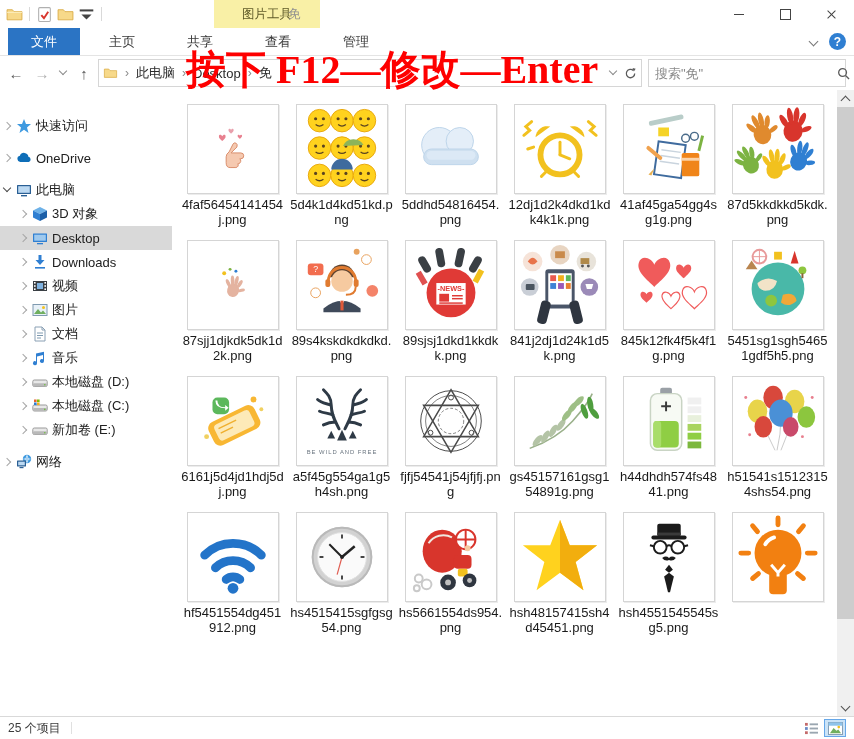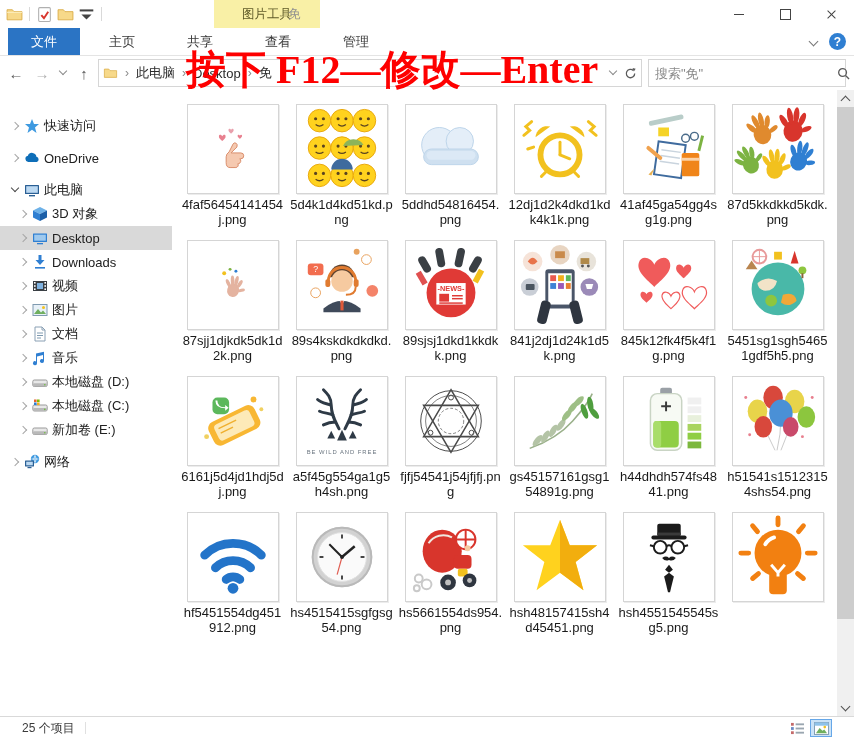--- a/index.html
+++ b/index.html
@@ -52,21 +52,21 @@
 
   
   .overlay-text{position:absolute;left:186px;top:48px;z-index:40;pointer-events:none;
     font-family:"Liberation Serif","DejaVu Serif",serif;font-weight:bold;font-size:40px;line-height:44px;
     color:#fe0000;white-space:nowrap;}
 
   
   .main{position:absolute;top:90px;left:0;right:0;bottom:22px;background:#fff;}
   .sidebar{position:absolute;left:0;top:0;bottom:0;width:172px;padding-top:24px;box-sizing:border-box;overflow:hidden;}
   .side-row{height:24px;display:flex;align-items:center;font-size:13px;color:#202020;}
-  .side-row.lv0{padding-left:8px;} .side-row.lv1{padding-left:16px;}
+  .side-row.lv0{padding-left:0;} .side-row.lv1{padding-left:16px;}
   .side-row.gap{margin-top:8px;}
   .side-row.sel{background:#d9d9d9;}
   .chev{width:16px;height:16px;position:relative;flex:0 0 16px;}
   .chev::before{content:"";position:absolute;left:4px;top:5px;width:5px;height:5px;
     border-right:1.3px solid #a6a6a6;border-bottom:1.3px solid #a6a6a6;transform:rotate(-45deg);}
   .chev.down::before{transform:rotate(45deg);border-color:#4a4a4a;left:4px;top:3px;}
   .sicon{width:20px;height:16px;flex:0 0 20px;display:flex;align-items:center;}
   .sicon svg{width:16px;height:16px;}
   .slabel{white-space:nowrap;}
 
@@ -79,21 +79,21 @@
 
   .scrollbar{position:absolute;right:0;top:0;bottom:0;width:17px;background:#f0f0f0;}
   .sb-arrow{position:absolute;left:0;width:17px;height:17px;}
   .sb-arrow::before{content:"";position:absolute;left:5px;width:6px;height:6px;border-right:1.4px solid #505050;border-bottom:1.4px solid #505050;}
   .sb-up{top:0;} .sb-up::before{top:7px;transform:rotate(-135deg);}
   .sb-down{bottom:0;} .sb-down::before{bottom:7px;transform:rotate(45deg);}
   .sb-thumb{position:absolute;left:0;top:17px;width:17px;height:512px;background:#cdcdcd;}
 
   
   .statusbar{position:absolute;left:0;right:0;bottom:0;height:22px;border-top:1px solid #d9d9d9;
-    background:#fff;display:flex;align-items:center;padding:0 22px;font-size:12px;color:#3b3b3b;}
+    background:#fff;display:flex;align-items:center;padding:0 8px;font-size:12px;color:#3b3b3b;}
   .statusbar .sep{width:1px;height:12px;background:#e0e0e0;margin-left:10px;}
   .status-spacer{flex:1;}
   .viewbtn{width:22px;height:18px;display:flex;align-items:center;justify-content:center;margin-left:2px;
     border:1px solid transparent;box-sizing:border-box;}
   .viewbtn.sel{border-color:#66a7e8;background:#cbe3f7;}
 </style>
 </head>
 <body>
 
 <div class="window">

